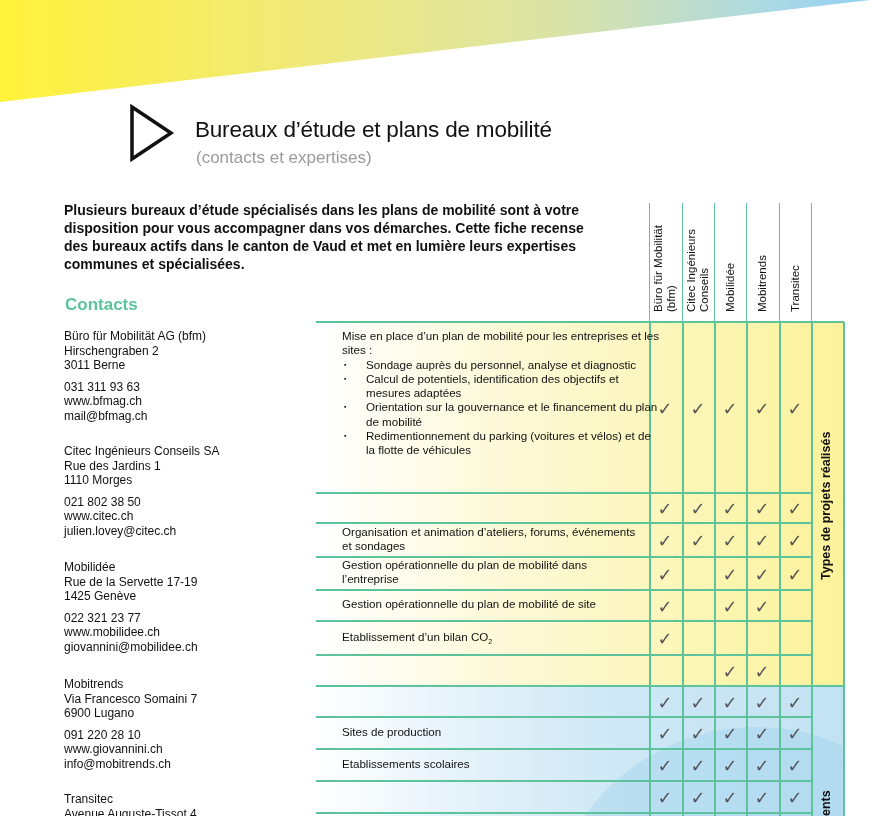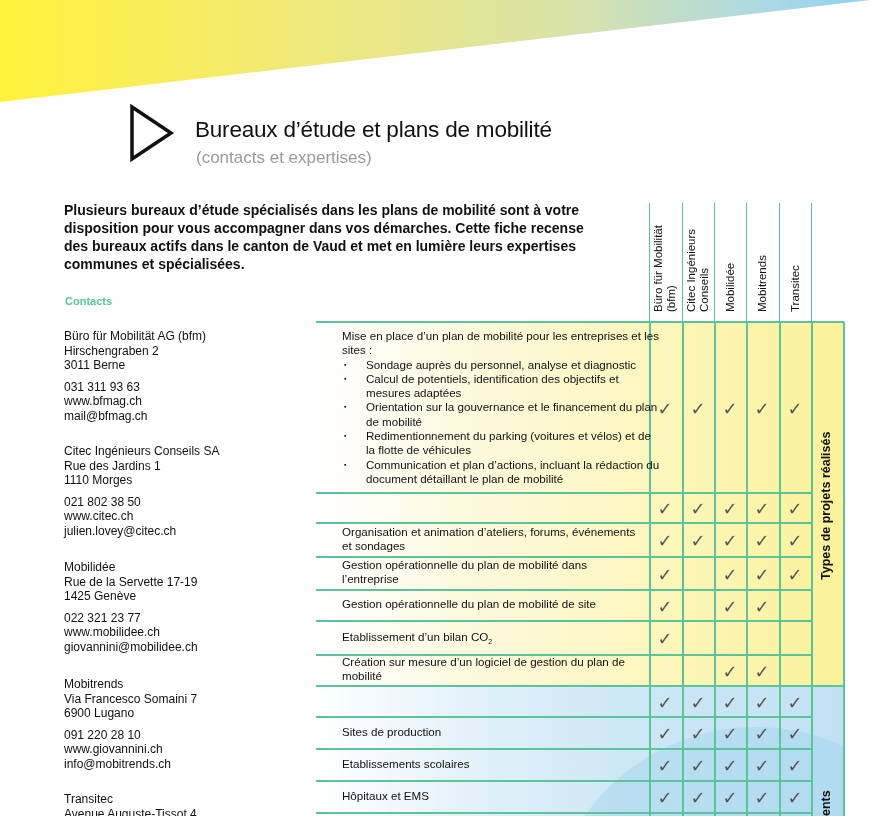--- a/index.html
+++ b/index.html
@@ -13,21 +13,21 @@
     background:linear-gradient(90deg,#fff23a 0%,#f0e97a 35%,#d9e3a8 65%,#a8d8e8 90%,#8fd0f2 100%);
     clip-path:polygon(0 0, 870px 0, 870px 0, 0 102px);
   }
   .title-icon { position:absolute; left:129px; top:104px; width:46px; height:58px; }
   .title { position:absolute; left:195px; top:117px; font-size:22.5px; color:#111; letter-spacing:-0.2px; }
   .subtitle { position:absolute; left:196px; top:148px; font-size:17px; color:#9a9a9a; }
   .intro {
     position:absolute; left:64px; top:201px; width:520px;
     font-size:14px; font-weight:bold; line-height:18px; color:#111;
   }
-  .contacts-h { position:absolute; left:65px; top:295px; font-size:11px; font-weight:bold; color:#5cc39b; }
+  .contacts-h { position:absolute; left:65px; top:295px; font-size:17px; font-weight:bold; color:#5cc39b; }
   .contact { position:absolute; left:64px; font-size:12px; line-height:14.5px; color:#111; }
   .contact .name { font-weight:normal; }
   .contact .gap { height:7px; }
 
   
   .colhead {
     position:absolute; top:203px; height:120px; width:1px; background:#5cc39b;
   }
   .colname {
     position:absolute; font-size:11.5px; line-height:12.5px; color:#111;
@@ -172,21 +172,20 @@
     <div class="vline" style="left: 463px; top: 1px; height: 494px;"></div>
     <div class="vline" style="left: 495px; top: 1px; height: 494px;"></div>
     <div class="vline" style="left: 527px; top: 1px; height: 494px;"></div>
     <div class="rowlabel" style="top: 8px; width: 320px;">
       <div>Mise en place d’un plan de mobilité pour les entreprises et les sites :</div>
       <ul>
         <li>Sondage auprès du personnel, analyse et diagnostic</li>
         <li>Calcul de potentiels, identification des objectifs et mesures adaptées</li>
         <li>Orientation sur la gouvernance et le financement du plan de mobilité</li>
         <li>Redimentionnement du parking (voitures et vélos) et de la flotte de véhicules</li>
-        <li>Communication et plan d’actions, incluant la rédaction du document détaillant le plan de mobilité</li>
       </ul>
     </div>
     <div class="check" style="left: 333px; top: 78.5px;">✓</div>
     <div class="check" style="left: 366px; top: 78.5px;">✓</div>
     <div class="check" style="left: 398px; top: 78.5px;">✓</div>
     <div class="check" style="left: 430px; top: 78.5px;">✓</div>
     <div class="check" style="left: 463px; top: 78.5px;">✓</div>
     <div class="check" style="left: 333px; top: 179px;">✓</div>
     <div class="check" style="left: 366px; top: 179px;">✓</div>
     <div class="check" style="left: 398px; top: 179px;">✓</div>
@@ -210,23 +209,20 @@
     <div class="rowlabel" style="top: 276.35px; width: 300px;">
       <div>Gestion opérationnelle du plan de mobilité de site</div>
     </div>
     <div class="check" style="left: 333px; top: 276.5px;">✓</div>
     <div class="check" style="left: 398px; top: 276.5px;">✓</div>
     <div class="check" style="left: 430px; top: 276.5px;">✓</div>
     <div class="rowlabel" style="top: 308.85px; width: 300px;">
       <div><div style="display: inline;">Etablissement d’un bilan CO</div><sub style="font-size: 7px;">2</sub></div>
     </div>
     <div class="check" style="left: 333px; top: 309px;">✓</div>
-    <div class="rowlabel" style="top: 334.2px; width: 300px;">
-      <div>Création sur mesure d’un logiciel de gestion du plan de mobilité</div>
-    </div>
     <div class="check" style="left: 398px; top: 341.5px;">✓</div>
     <div class="check" style="left: 430px; top: 341.5px;">✓</div>
     <div class="check" style="left: 333px; top: 372.5px;">✓</div>
     <div class="check" style="left: 366px; top: 372.5px;">✓</div>
     <div class="check" style="left: 398px; top: 372.5px;">✓</div>
     <div class="check" style="left: 430px; top: 372.5px;">✓</div>
     <div class="check" style="left: 463px; top: 372.5px;">✓</div>
     <div class="rowlabel" style="top: 403.85px; width: 300px;">
       <div>Sites de production</div>
     </div>
@@ -236,23 +232,20 @@
     <div class="check" style="left: 430px; top: 404px;">✓</div>
     <div class="check" style="left: 463px; top: 404px;">✓</div>
     <div class="rowlabel" style="top: 435.85px; width: 300px;">
       <div>Etablissements scolaires</div>
     </div>
     <div class="check" style="left: 333px; top: 436px;">✓</div>
     <div class="check" style="left: 366px; top: 436px;">✓</div>
     <div class="check" style="left: 398px; top: 436px;">✓</div>
     <div class="check" style="left: 430px; top: 436px;">✓</div>
     <div class="check" style="left: 463px; top: 436px;">✓</div>
-    <div class="rowlabel" style="top: 467.85px; width: 300px;">
-      <div>Hôpitaux et EMS</div>
-    </div>
     <div class="check" style="left: 333px; top: 468px;">✓</div>
     <div class="check" style="left: 366px; top: 468px;">✓</div>
     <div class="check" style="left: 398px; top: 468px;">✓</div>
     <div class="check" style="left: 430px; top: 468px;">✓</div>
     <div class="check" style="left: 463px; top: 468px;">✓</div>
     <div class="sidelabel" style="left: 503px; top: 259px;">Types de projets réalisés</div>
     <div class="sidelabel" style="left: 503px; top: 495px;">ents</div>
   </div>
 
 </body></html>

